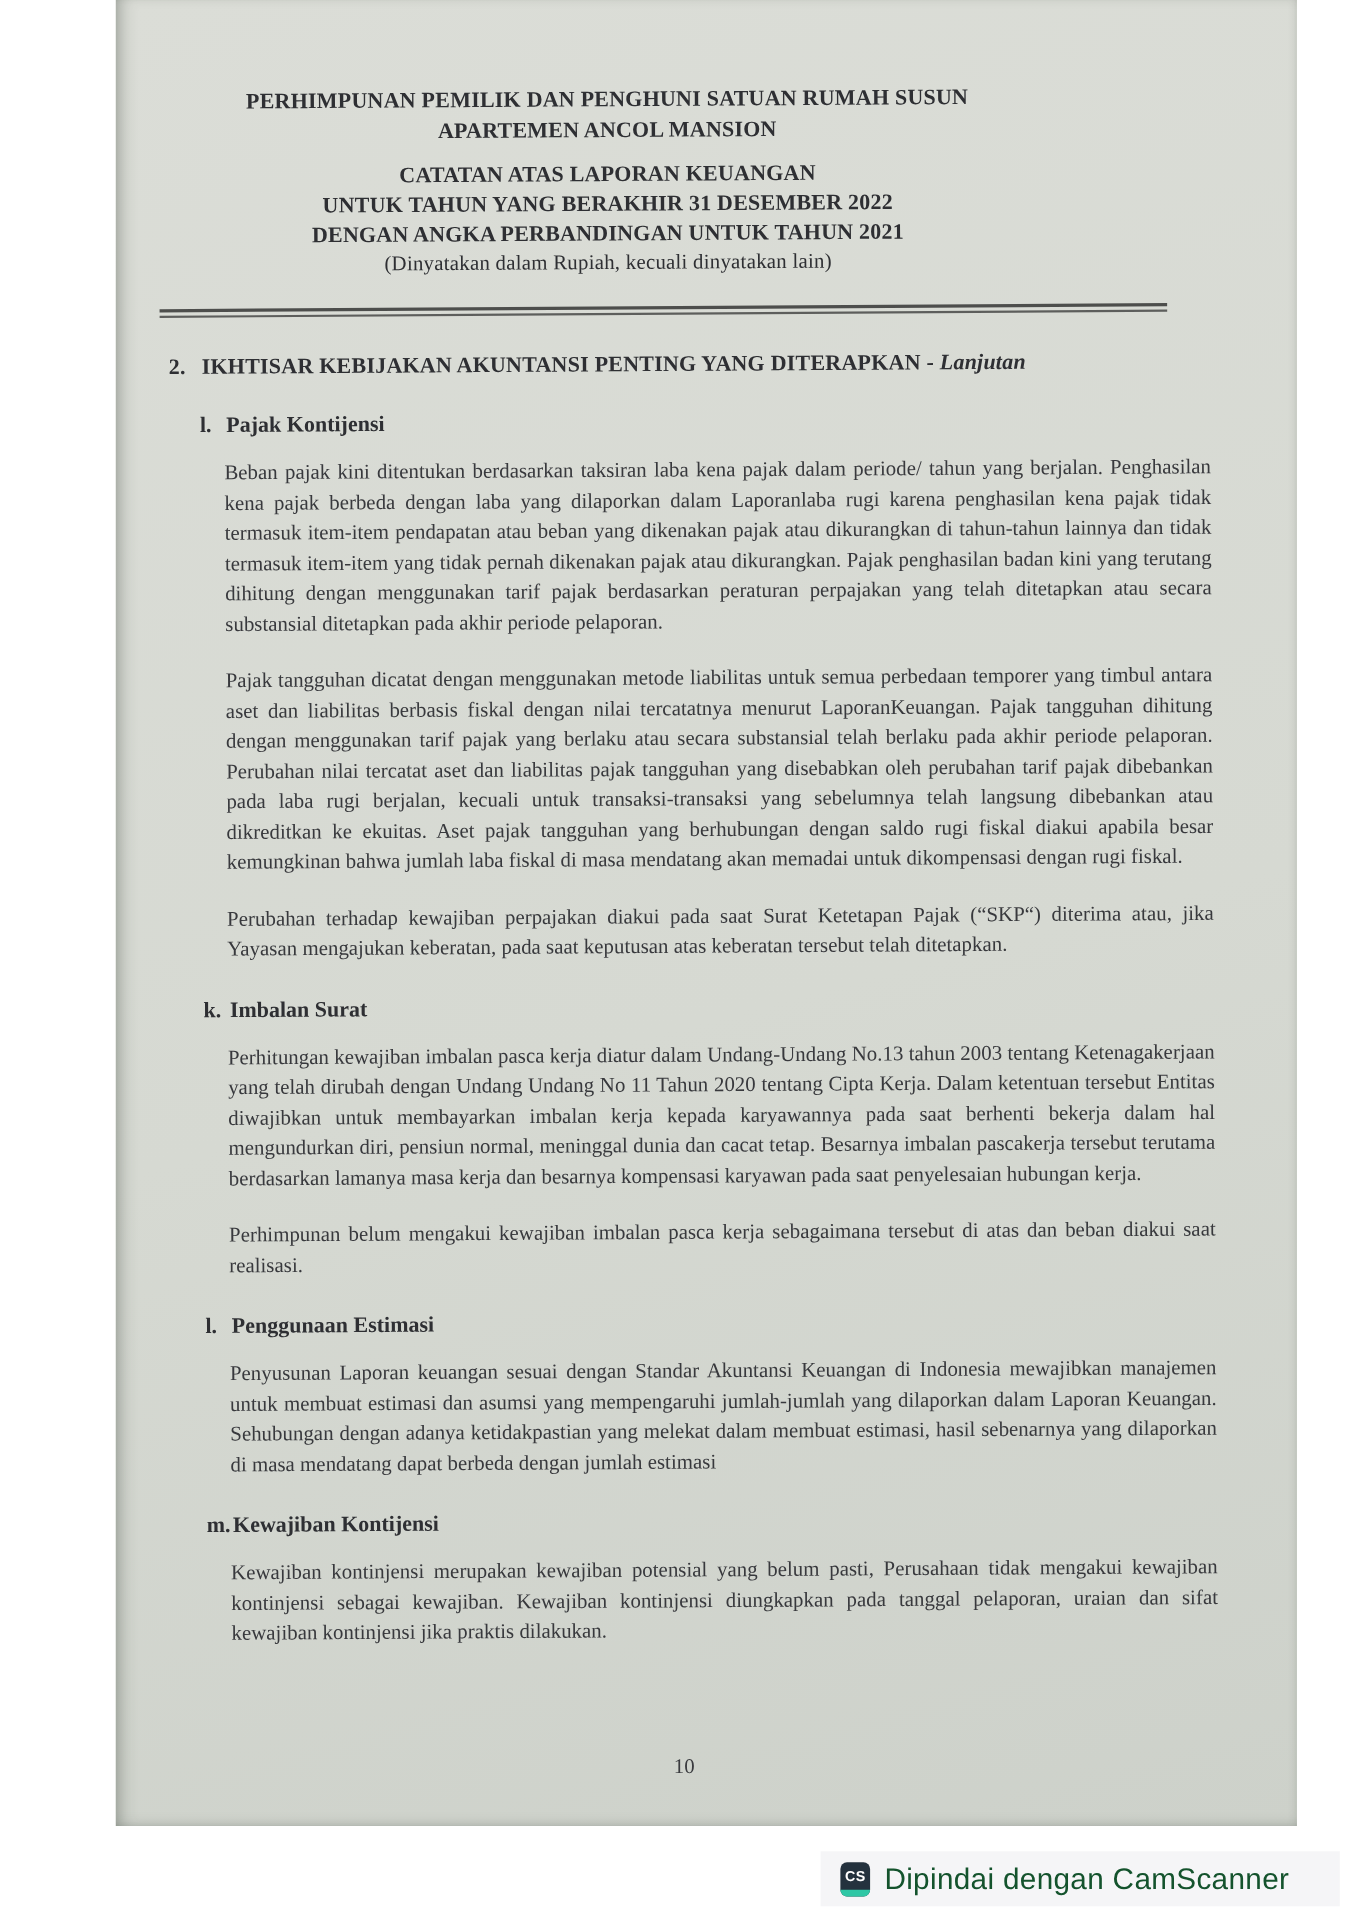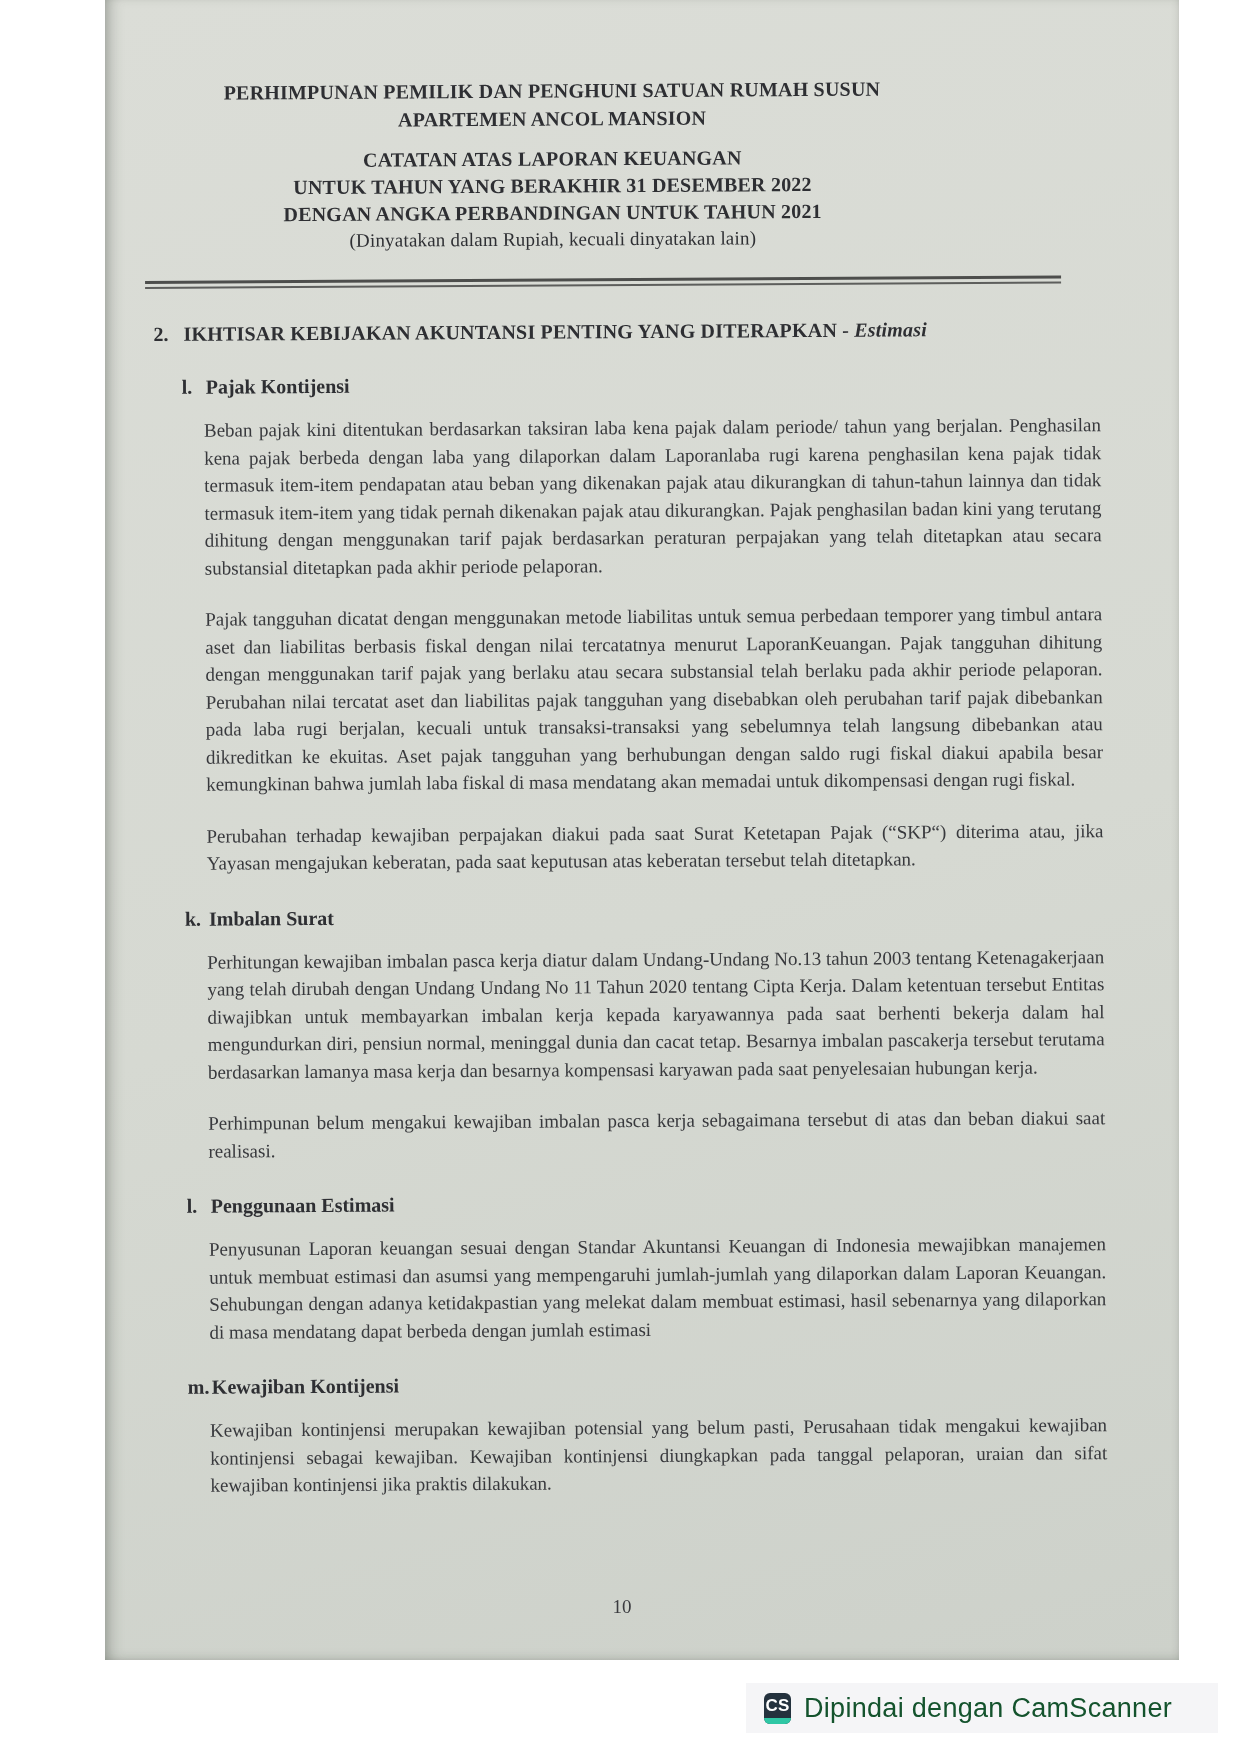--- a/index.html
+++ b/index.html
@@ -122,21 +122,21 @@
     height: 31px;
     border-radius: 6px;
     background: #24323e;
     position: relative;
     flex: 0 0 auto;
   }
   .cs-badge .cs-letters {
     display: block;
     color: #ffffff;
     font-weight: 700;
-    font-size: 17px;
+    font-size: 13px;
     text-align: center;
     line-height: 25px;
     letter-spacing: 0.3px;
   }
   .cs-badge::after {
     content: "";
     position: absolute;
     left: 0;
     right: 0;
     bottom: 0;
@@ -167,21 +167,21 @@
         <div>UNTUK TAHUN YANG BERAKHIR 31 DESEMBER 2022</div>
         <div>DENGAN ANGKA PERBANDINGAN UNTUK TAHUN 2021</div>
         <div class="note">(Dinyatakan dalam Rupiah, kecuali dinyatakan lain)</div>
       </div>
     </div>
 
     <div class="rule"></div>
 
     <div class="sec">
       <span class="sec-num">2.</span>
-      <span class="sec-title"><span>IKHTISAR KEBIJAKAN AKUNTANSI PENTING YANG DITERAPKAN - </span><em>Estimasi</em></span>
+      <span class="sec-title"><span>IKHTISAR KEBIJAKAN AKUNTANSI PENTING YANG DITERAPKAN - </span><em>Lanjutan</em></span>
     </div>
 
     <div class="sub">
       <span class="sub-label">l.</span>
       <span class="sub-text">Pajak Kontijensi</span>
     </div>
     <p class="body">Beban pajak kini ditentukan berdasarkan taksiran laba kena pajak dalam periode/ tahun yang berjalan. Penghasilan kena pajak berbeda dengan laba yang dilaporkan dalam Laporanlaba rugi karena penghasilan kena pajak tidak termasuk item-item pendapatan atau beban yang dikenakan pajak atau dikurangkan di tahun-tahun lainnya dan tidak termasuk item-item yang tidak pernah dikenakan pajak atau dikurangkan. Pajak penghasilan badan kini yang terutang dihitung dengan menggunakan tarif pajak berdasarkan peraturan perpajakan yang telah ditetapkan atau secara substansial ditetapkan pada akhir periode pelaporan.</p>
     <p class="body">Pajak tangguhan dicatat dengan menggunakan metode liabilitas untuk semua perbedaan temporer yang timbul antara aset dan liabilitas berbasis fiskal dengan nilai tercatatnya menurut LaporanKeuangan. Pajak tangguhan dihitung dengan menggunakan tarif pajak yang berlaku atau secara substansial telah berlaku pada akhir periode pelaporan. Perubahan nilai tercatat aset dan liabilitas pajak tangguhan yang disebabkan oleh perubahan tarif pajak dibebankan pada laba rugi berjalan, kecuali untuk transaksi-transaksi yang sebelumnya telah langsung dibebankan atau dikreditkan ke ekuitas. Aset pajak tangguhan yang berhubungan dengan saldo rugi fiskal diakui apabila besar kemungkinan bahwa jumlah laba fiskal di masa mendatang akan memadai untuk dikompensasi dengan rugi fiskal.</p>
     <p class="body">Perubahan terhadap kewajiban perpajakan diakui pada saat Surat Ketetapan Pajak (“SKP“) diterima atau, jika Yayasan mengajukan keberatan, pada saat keputusan atas keberatan tersebut telah ditetapkan.</p>
 

